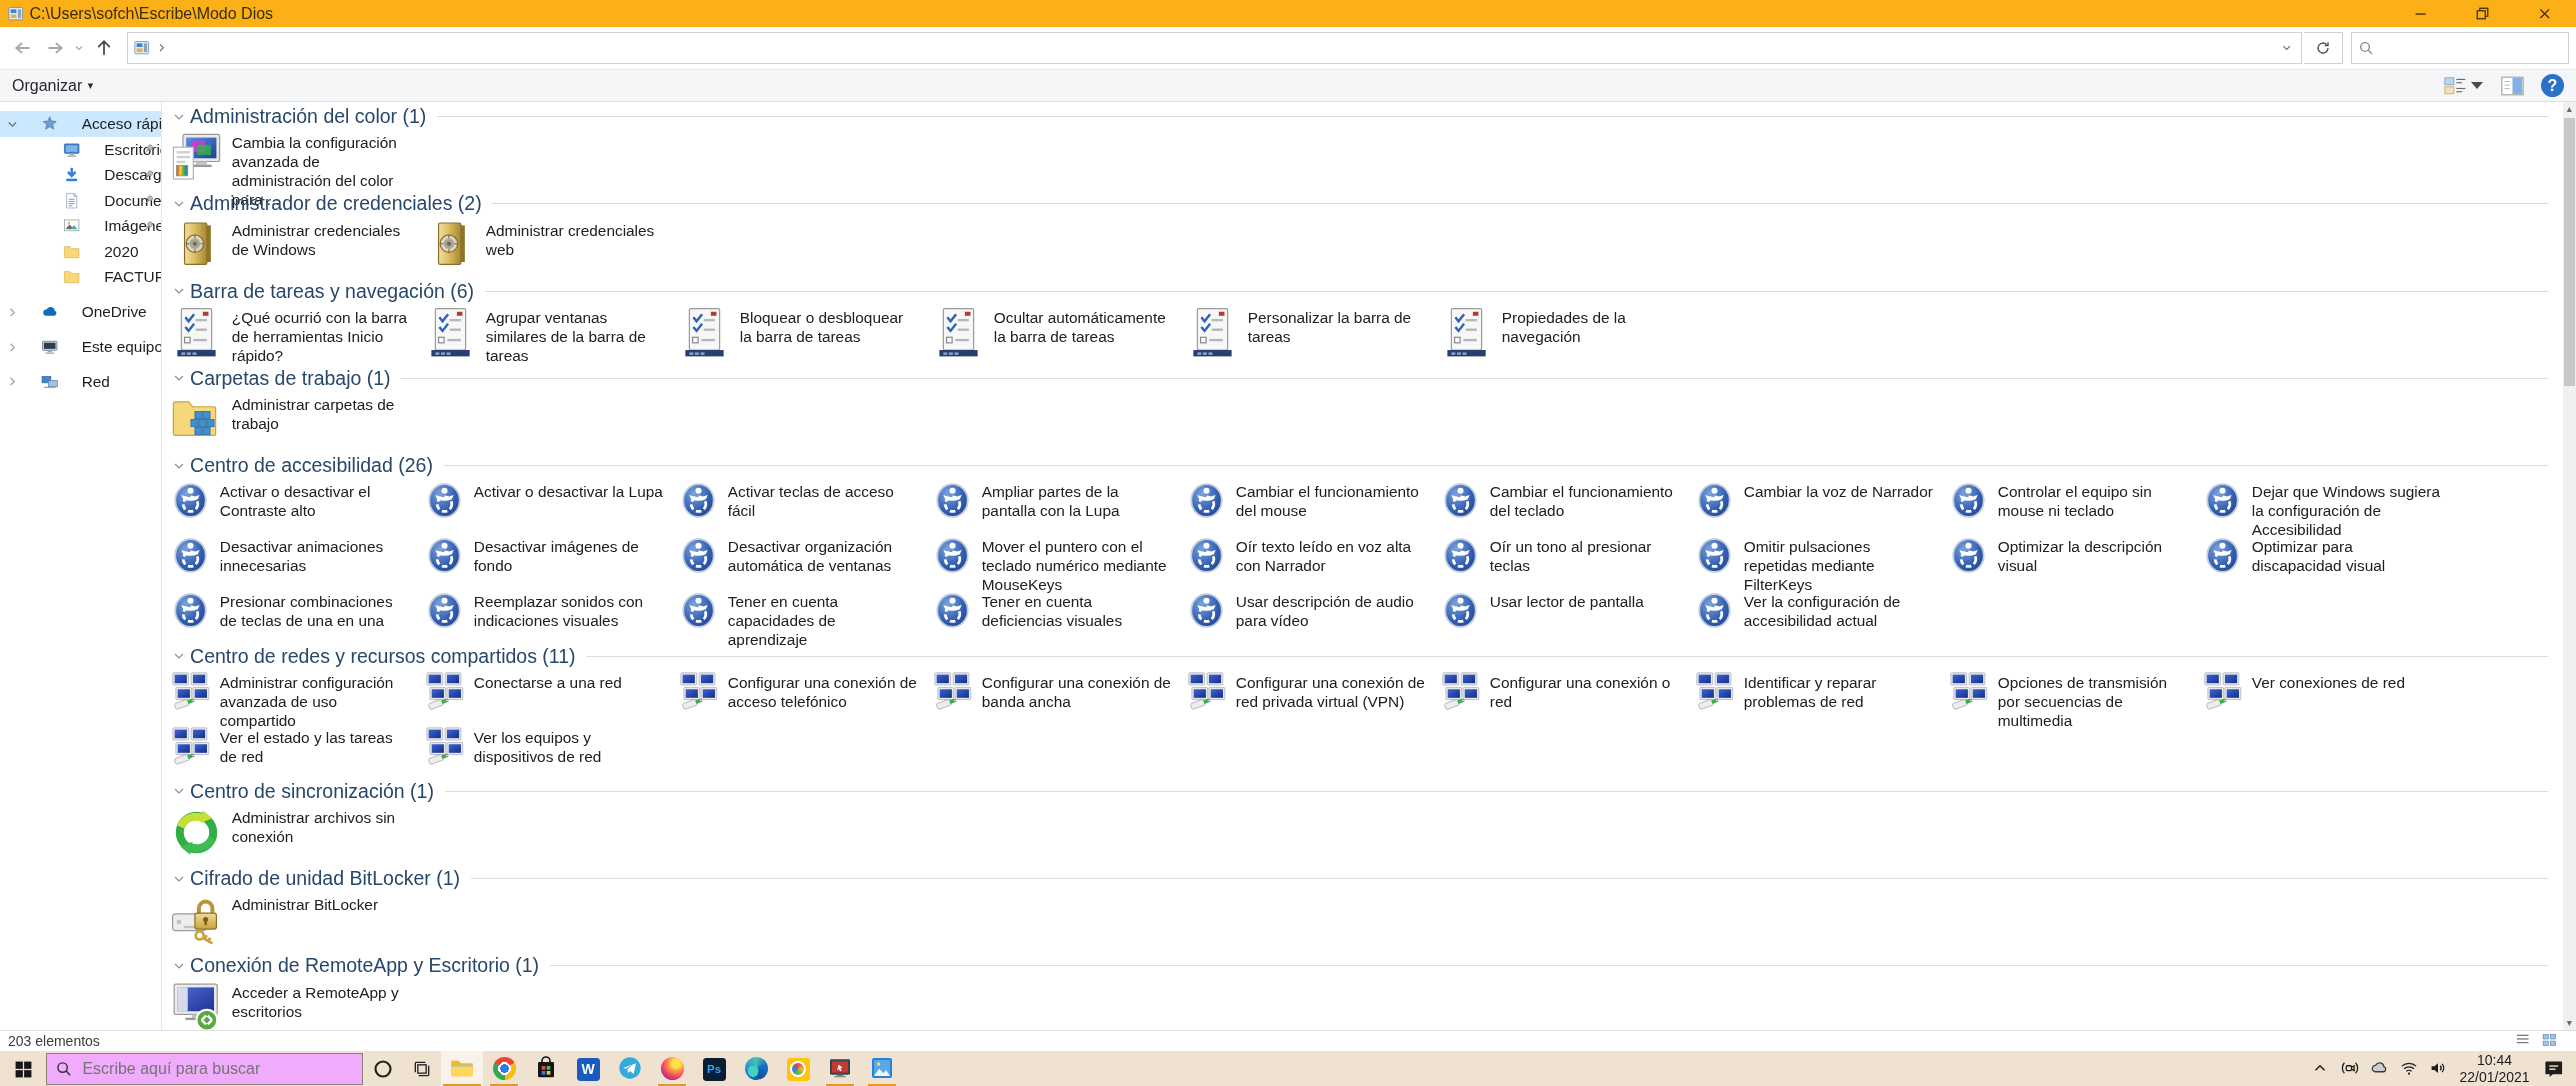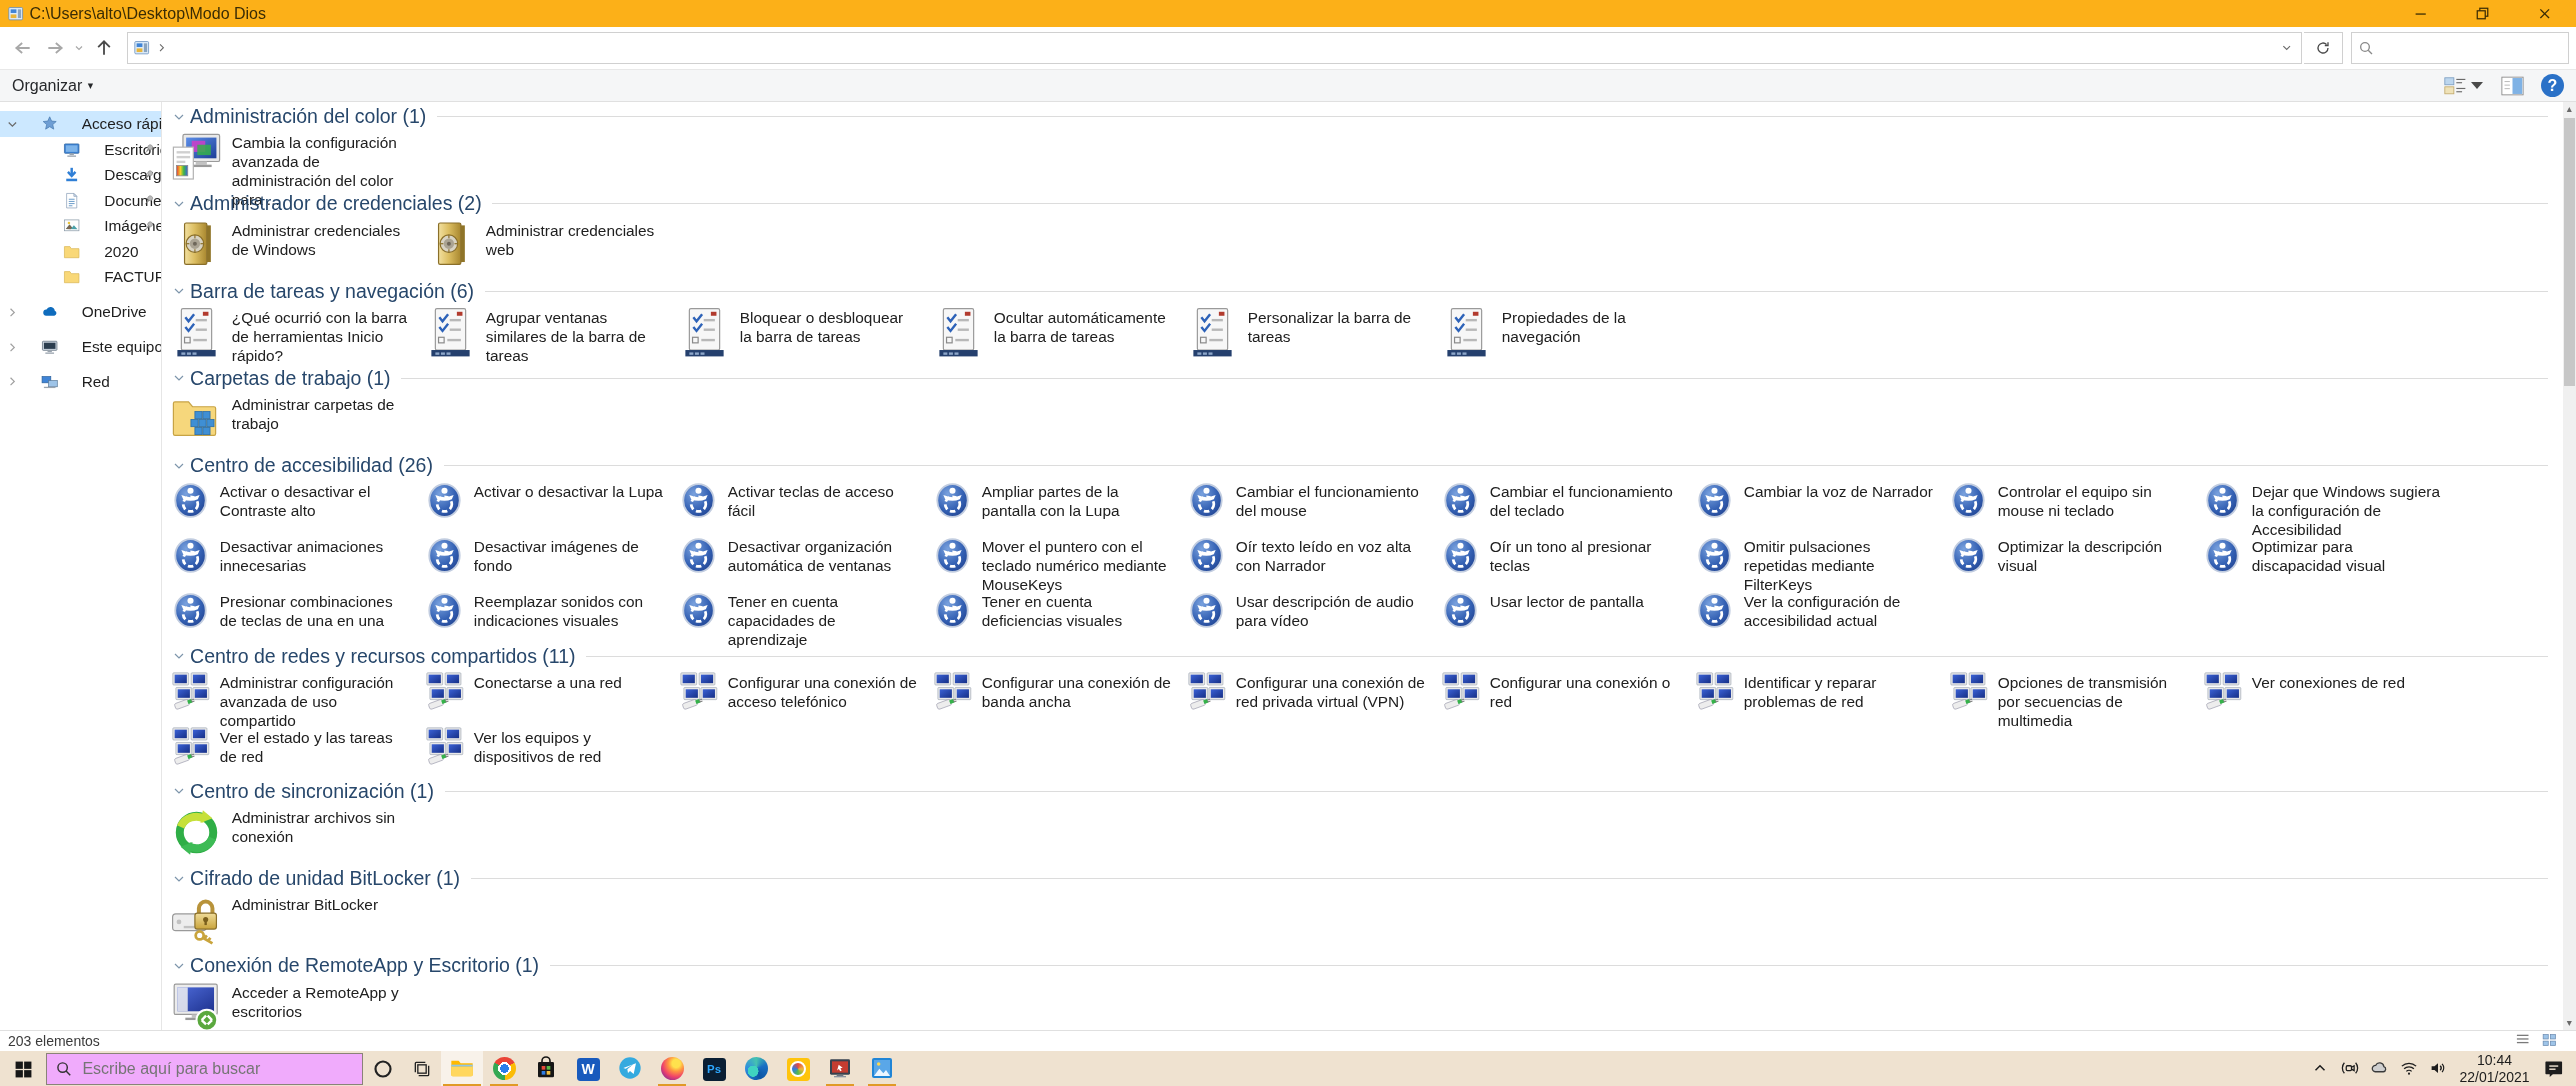--- a/index.html
+++ b/index.html
@@ -114,21 +114,21 @@
 
   <div class="titlebar">
     <span class="appicon">
       <svg viewBox="0 0 24 24">
           <rect x="2.5" y="3.5" width="19" height="17" rx="1.5" fill="#dcebf8" stroke="#5b87b8"></rect>
           <rect x="5" y="6" width="8" height="5" fill="#3f84d6"></rect>
           <rect x="5" y="13" width="8" height="5" fill="#e8b53a"></rect>
           <rect x="15" y="6" width="4.5" height="12" fill="#8aa4be"></rect>
         </svg>
     </span>
-    <span class="title">C:\Users\alto\Desktop\Modo Dios</span>
+    <span class="title">C:\Users\sofch\Escribe\Modo Dios</span>
     <div class="wincontrols">
       <span class="wbtn">
           <svg viewBox="0 0 24 24">
             <line x1="5" y1="12.5" x2="19" y2="12.5" stroke="#3a2c05" stroke-width="1.8"></line>
           </svg>
         </span>
       <span class="wbtn">
           <svg viewBox="0 0 24 24" fill="none">
             <rect x="8" y="4.5" width="11" height="11" stroke="#3a2c05" stroke-width="1.7"></rect>
             <rect x="4.5" y="8" width="11" height="11" fill="#fcb018" stroke="#3a2c05" stroke-width="1.7"></rect>

